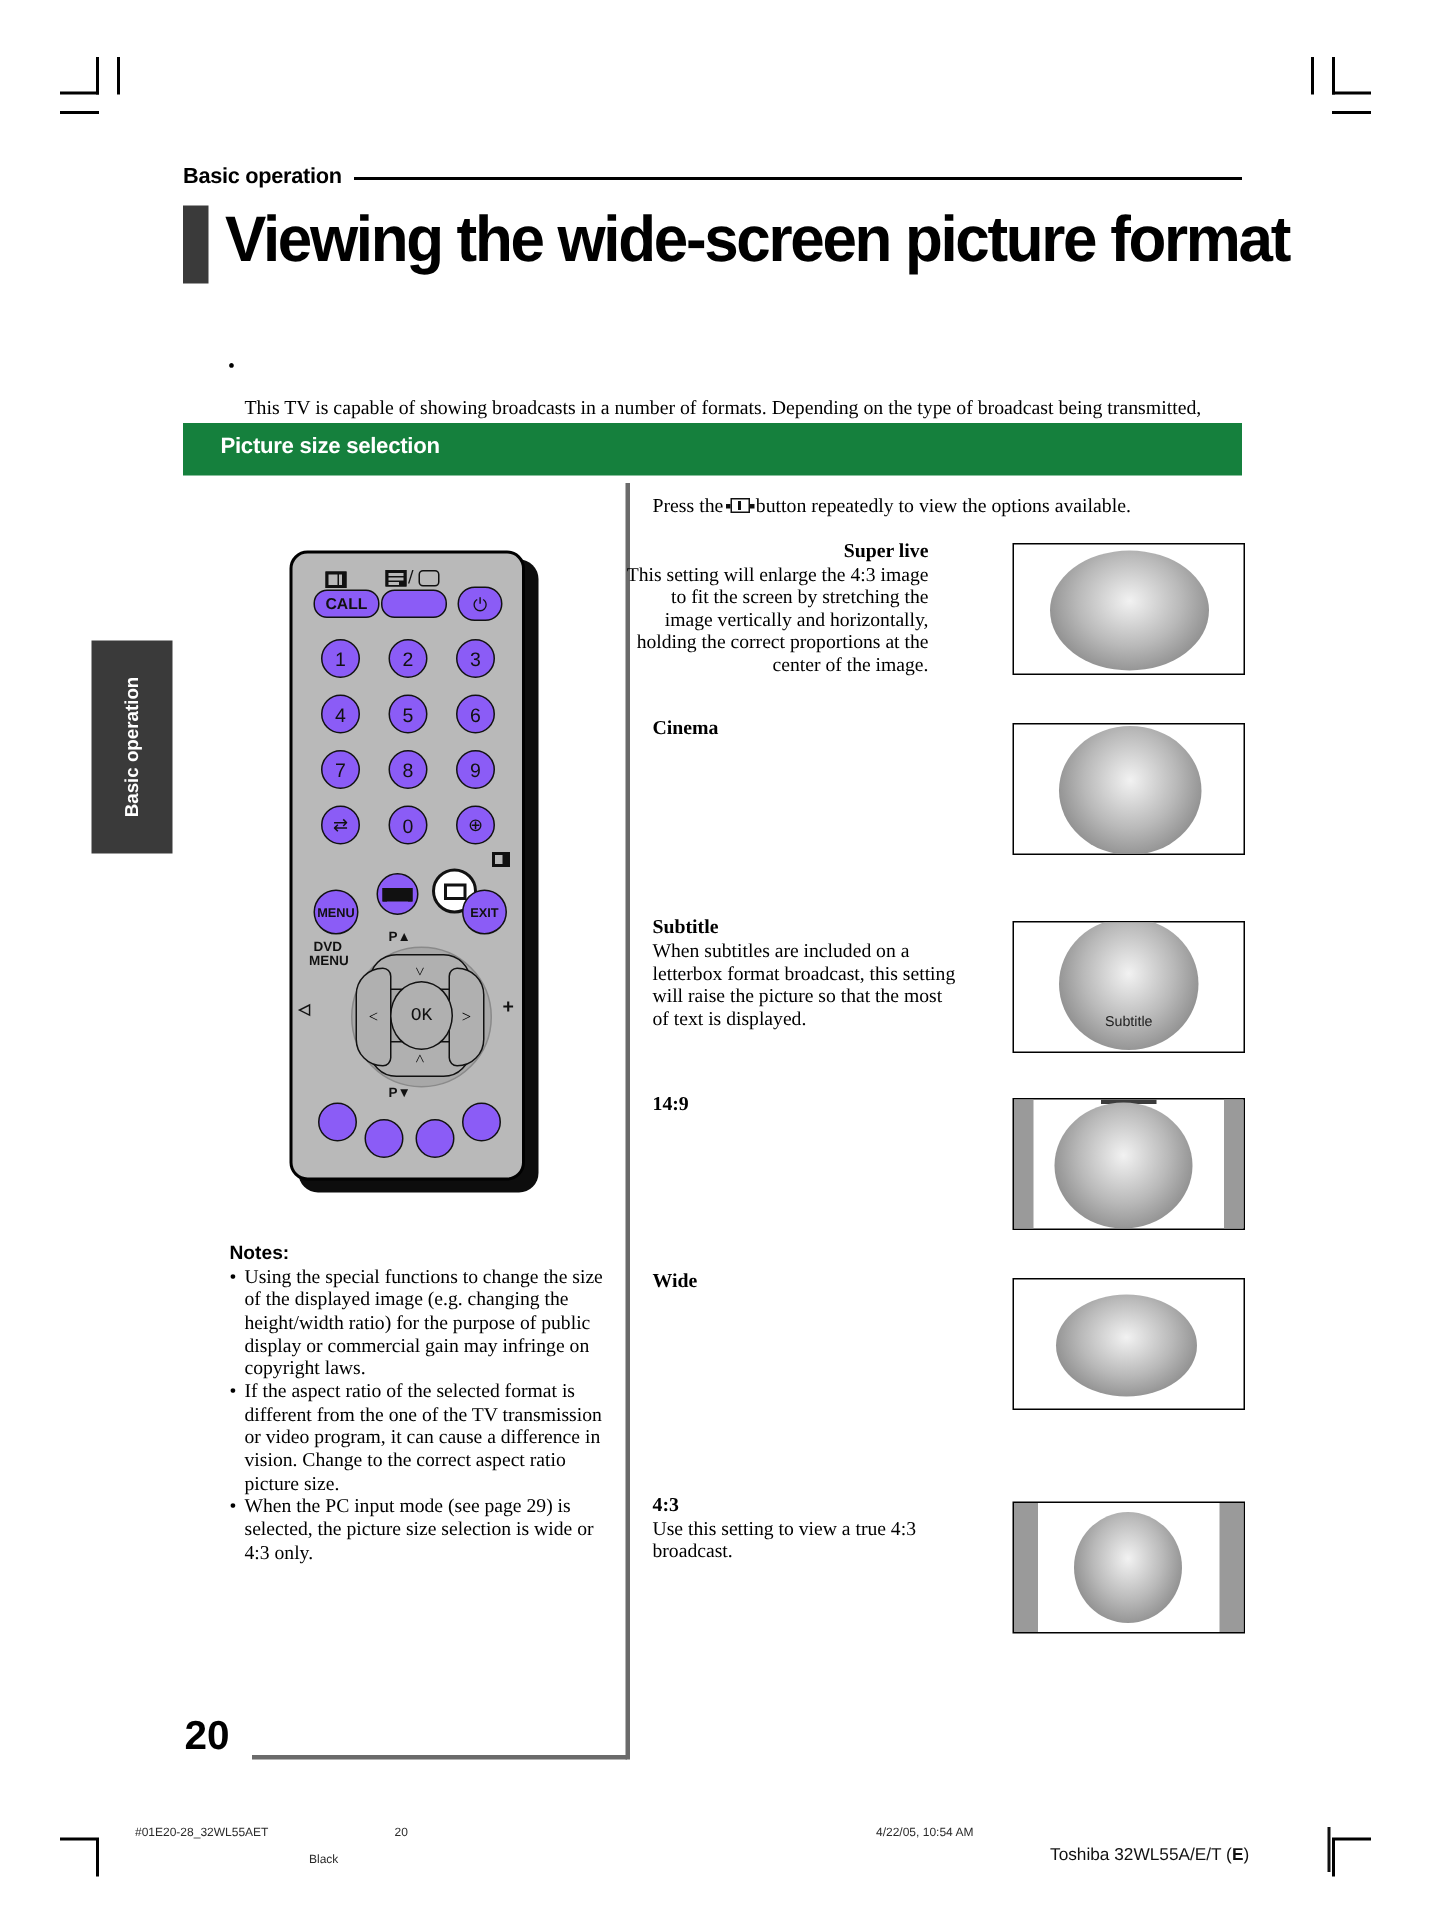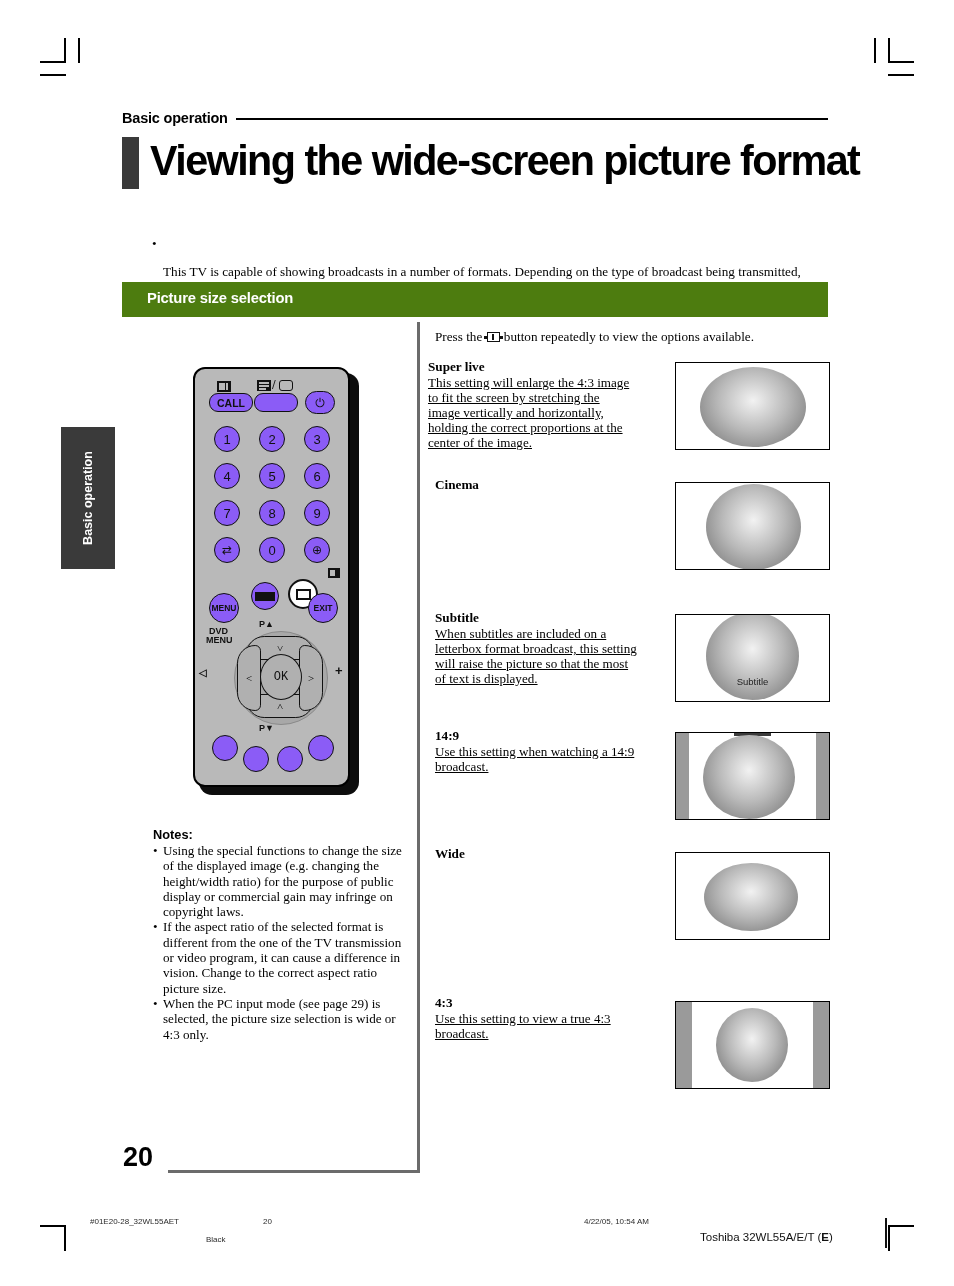--- a/index.html
+++ b/index.html
@@ -21,21 +21,21 @@
   .title-row{display:flex;align-items:flex-start;margin-top:6px;}
   .title-bar{width:17px;height:52px;background:#3a3a3a;margin-right:11px;margin-top:3px;flex:none;}
   .title{font-family:"Liberation Sans",sans-serif;font-weight:bold;font-size:43px;line-height:52px;color:#000;letter-spacing:-1.6px;transform:scaleX(0.96);transform-origin:left center;white-space:nowrap;}
 
   
   #intro{position:absolute;left:152px;top:236px;width:660px;font-size:13.2px;line-height:16.2px;color:#000;}
   #intro .bullet{position:absolute;left:0;top:0;}
   #intro .txt{display:block;margin-left:11px;text-align:left;margin-top:28px;}
 
   
-  #section-bar{position:absolute;left:122px;top:282px;width:706px;height:35px;background:#4d7c0f;}
+  #section-bar{position:absolute;left:122px;top:282px;width:706px;height:35px;background:#15803d;}
   #section-bar .label{position:absolute;left:25px;top:8px;font-family:"Liberation Sans",sans-serif;font-weight:bold;font-size:14.8px;color:#fff;letter-spacing:-0.2px;}
 
   
   #side-tab{position:absolute;left:61px;top:427px;width:54px;height:142px;background:#3a3a3a;}
   #side-tab span{
     position:absolute;left:50%;top:50%;
     transform:translate(-50%,-50%) rotate(-90deg);
     font-family:"Liberation Sans",sans-serif;font-weight:bold;font-size:12.5px;color:#fff;white-space:nowrap;
   }
 
@@ -69,21 +69,21 @@
 
   
   #press-line{position:absolute;left:435px;top:328px;width:380px;font-size:13.2px;line-height:17px;color:#000;}
   .inline-icon{display:inline-block;width:13px;height:10px;vertical-align:-1px;position:relative;margin:0 1px;}
   .inline-icon .frame{position:absolute;inset:0;border:1.7px solid #111;box-sizing:border-box;}
   .inline-icon .midv{position:absolute;left:50%;top:1.7px;bottom:1.7px;width:1.5px;margin-left:-0.7px;background:#111;}
   .inline-icon .ar{position:absolute;top:50%;width:3px;height:3px;margin-top:-1.5px;background:#111;}
 
   .fmt{position:absolute;width:205px;color:#000;}
   .fmt h5{margin:0;font-family:"Liberation Serif",serif;font-weight:bold;font-size:13.2px;line-height:15.5px;}
-  .fmt p{margin:0;font-size:13.1px;line-height:15.2px;text-decoration:underline;}
+  .fmt p{margin:0;font-size:13.1px;line-height:15.2px;}
 
   
   .prev{position:absolute;width:155px;height:88px;border:1.6px solid #000;box-sizing:border-box;background:#fff;overflow:hidden;}
   .prev .ball{position:absolute;border-radius:50%;
      background:radial-gradient(ellipse at 50% 42%, #f2f2f2 0%, #dcdcdc 18%, #b9b9b9 46%, #949494 72%, #7d7d7d 100%);}
   .prev .sidebar-l,.prev .sidebar-r{position:absolute;top:0;bottom:0;width:13px;background:#9a9a9a;}
   .prev .sidebar-l{left:0;} .prev .sidebar-r{right:0;}
   .prev .topbar{position:absolute;left:38%;right:38%;top:0;height:3px;background:#3c3c3c;}
   .prev .sub{position:absolute;left:0;right:0;bottom:14px;text-align:center;
       font-family:"Liberation Sans",sans-serif;font-size:9.5px;color:#222;}
@@ -267,34 +267,33 @@
     <span>Press the</span>
     <span class="inline-icon">
       <span class="frame"></span>
       <span class="midv"></span>
       <span class="ar" style="left:-3px;"></span>
       <span class="ar" style="right:-3px;"></span>
     </span>
     <span>button repeatedly to view the options available.</span>
   </div>
 
-  <div class="fmt" style="left:428px;top:359px;">
+  <div class="fmt" style="left:414px;top:359px;text-align:right;">
     <h5>Super live</h5>
     <p>This setting will enlarge the 4:3 image to fit the screen by stretching the image vertically and horizontally, holding the correct proportions at the center of the image.</p>
   </div>
   <div class="fmt" style="left:435px;top:477px;">
     <h5>Cinema</h5>
   </div>
   <div class="fmt" style="left:435px;top:610px;">
     <h5>Subtitle</h5>
     <p>When subtitles are included on a letterbox format broadcast, this setting will raise the picture so that the most of text is displayed.</p>
   </div>
   <div class="fmt" style="left:435px;top:728px;">
     <h5>14:9</h5>
-    <p>Use this setting when watching a 14:9 broadcast.</p>
   </div>
   <div class="fmt" style="left:435px;top:846px;">
     <h5>Wide</h5>
   </div>
   <div class="fmt" style="left:435px;top:995px;">
     <h5>4:3</h5>
     <p>Use this setting to view a true 4:3 broadcast.</p>
   </div>
 
   <div class="prev" style="left:675px;top:362px;">

